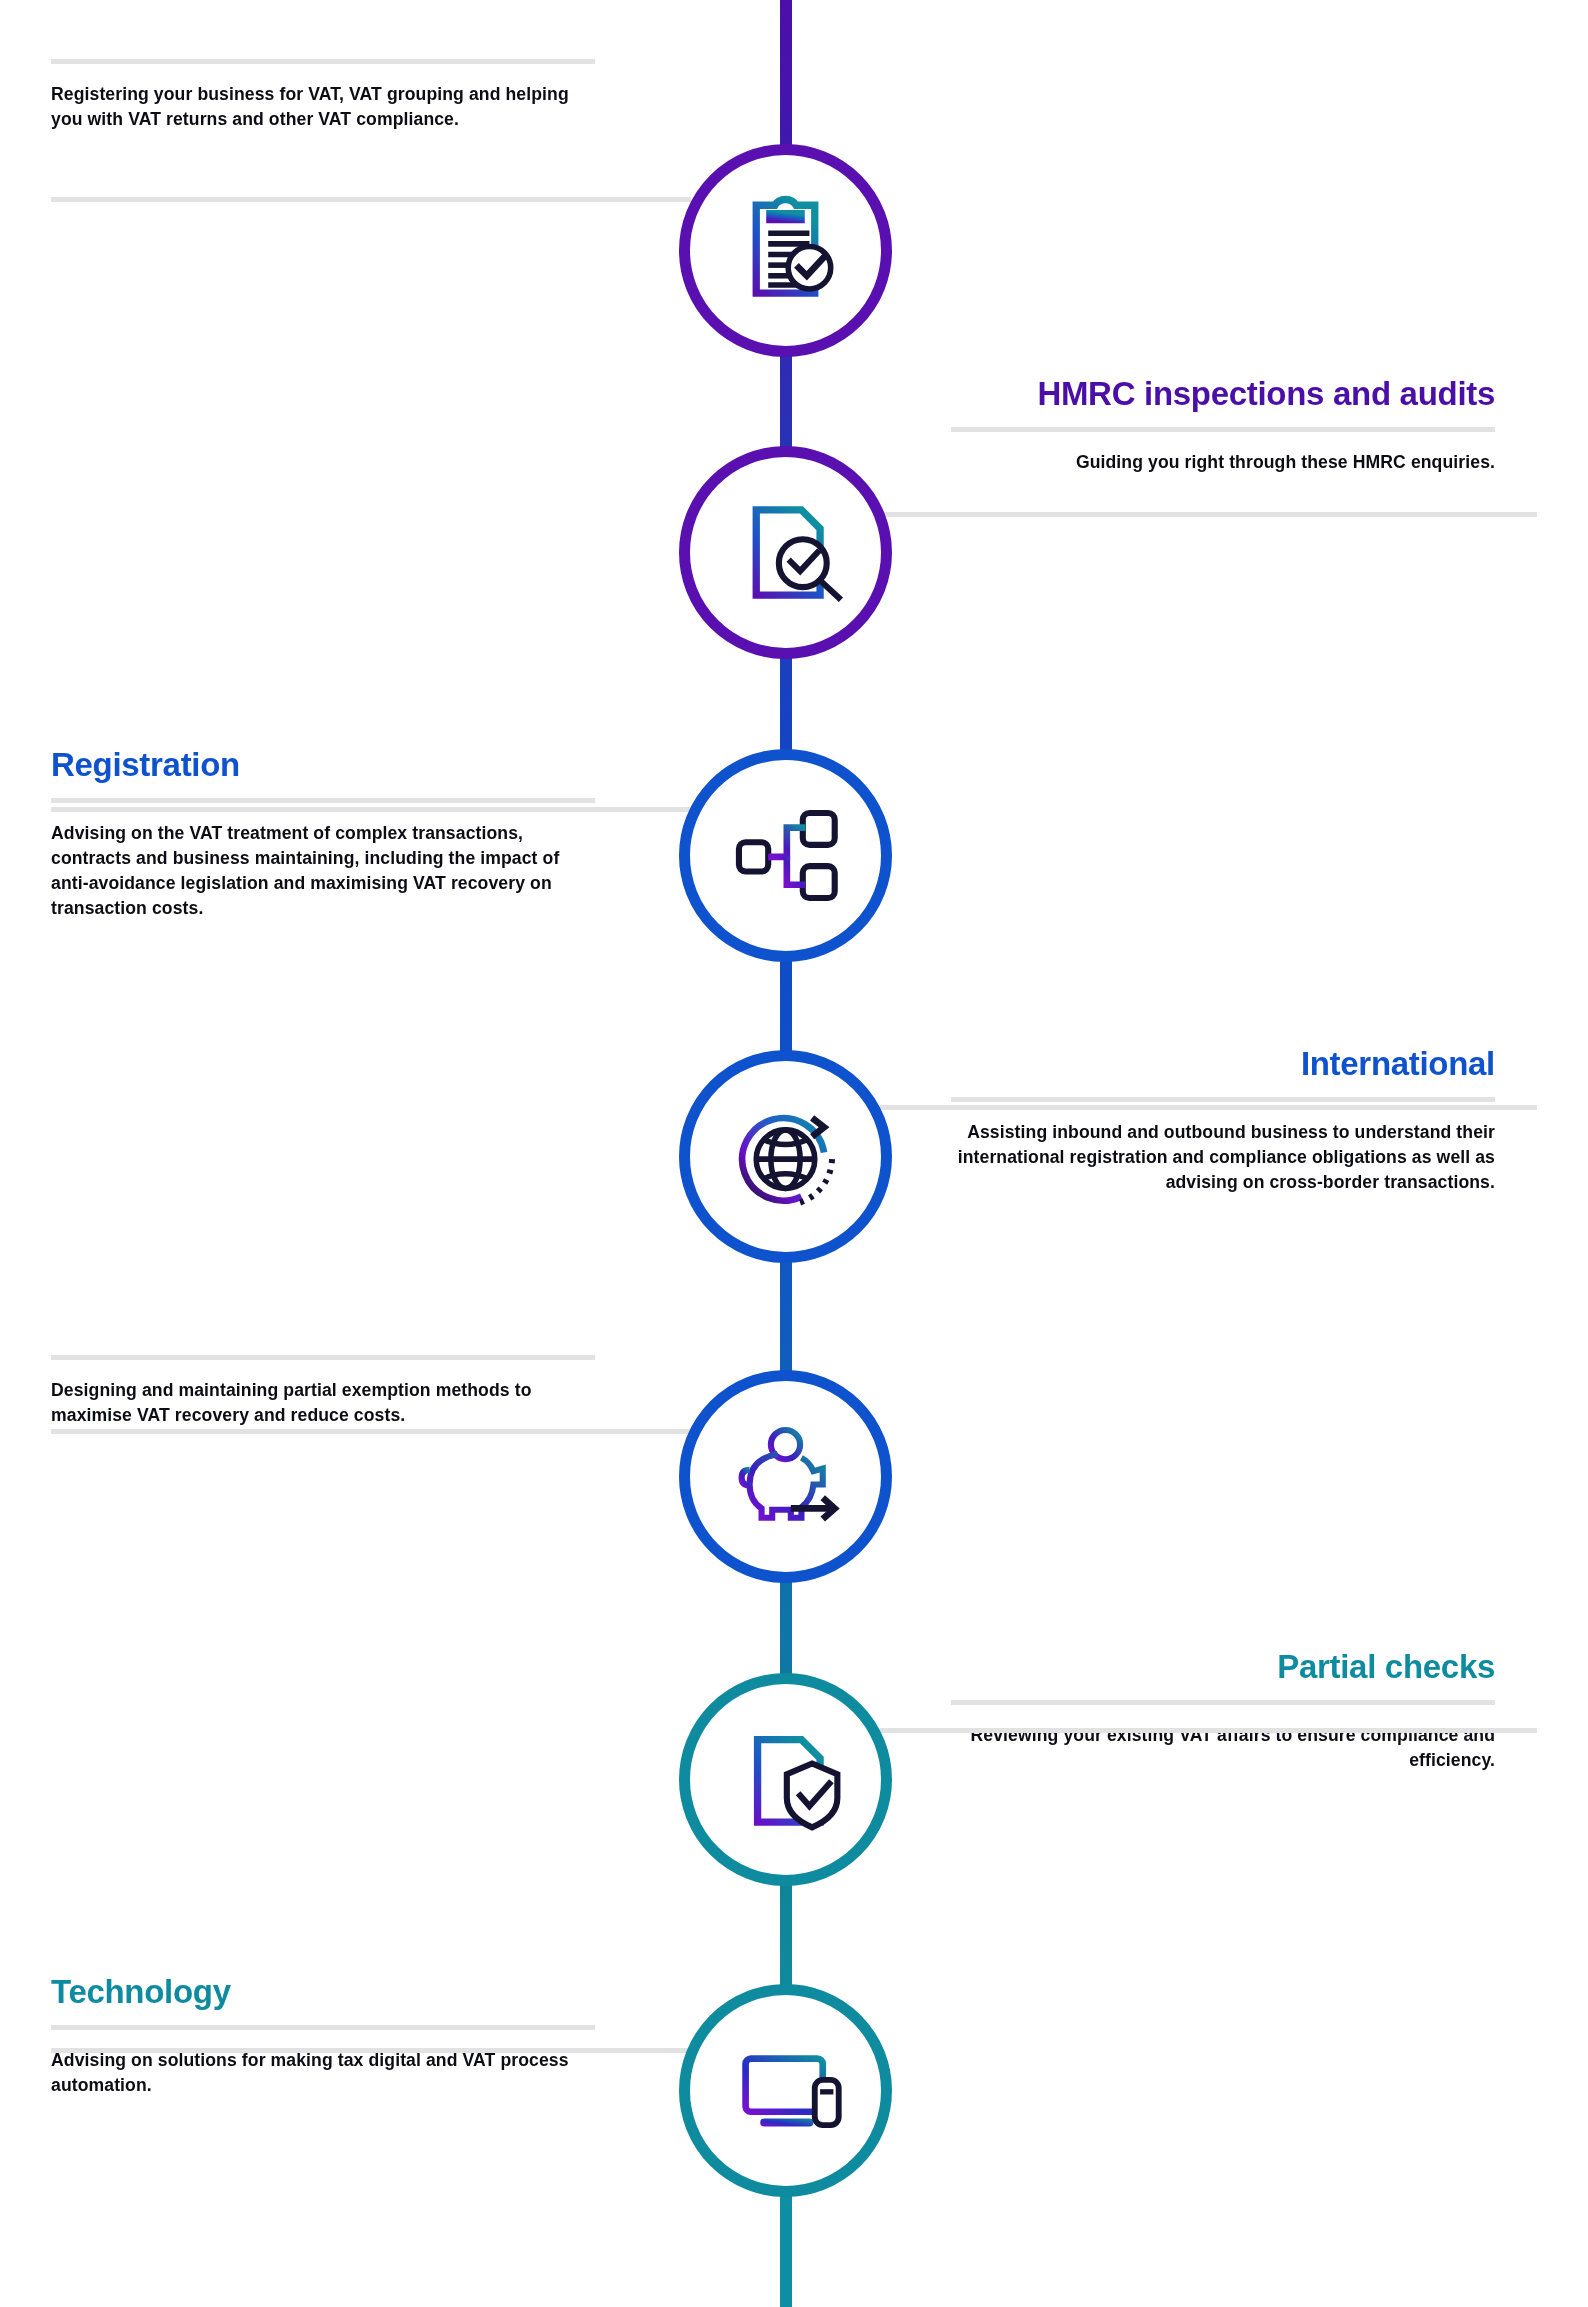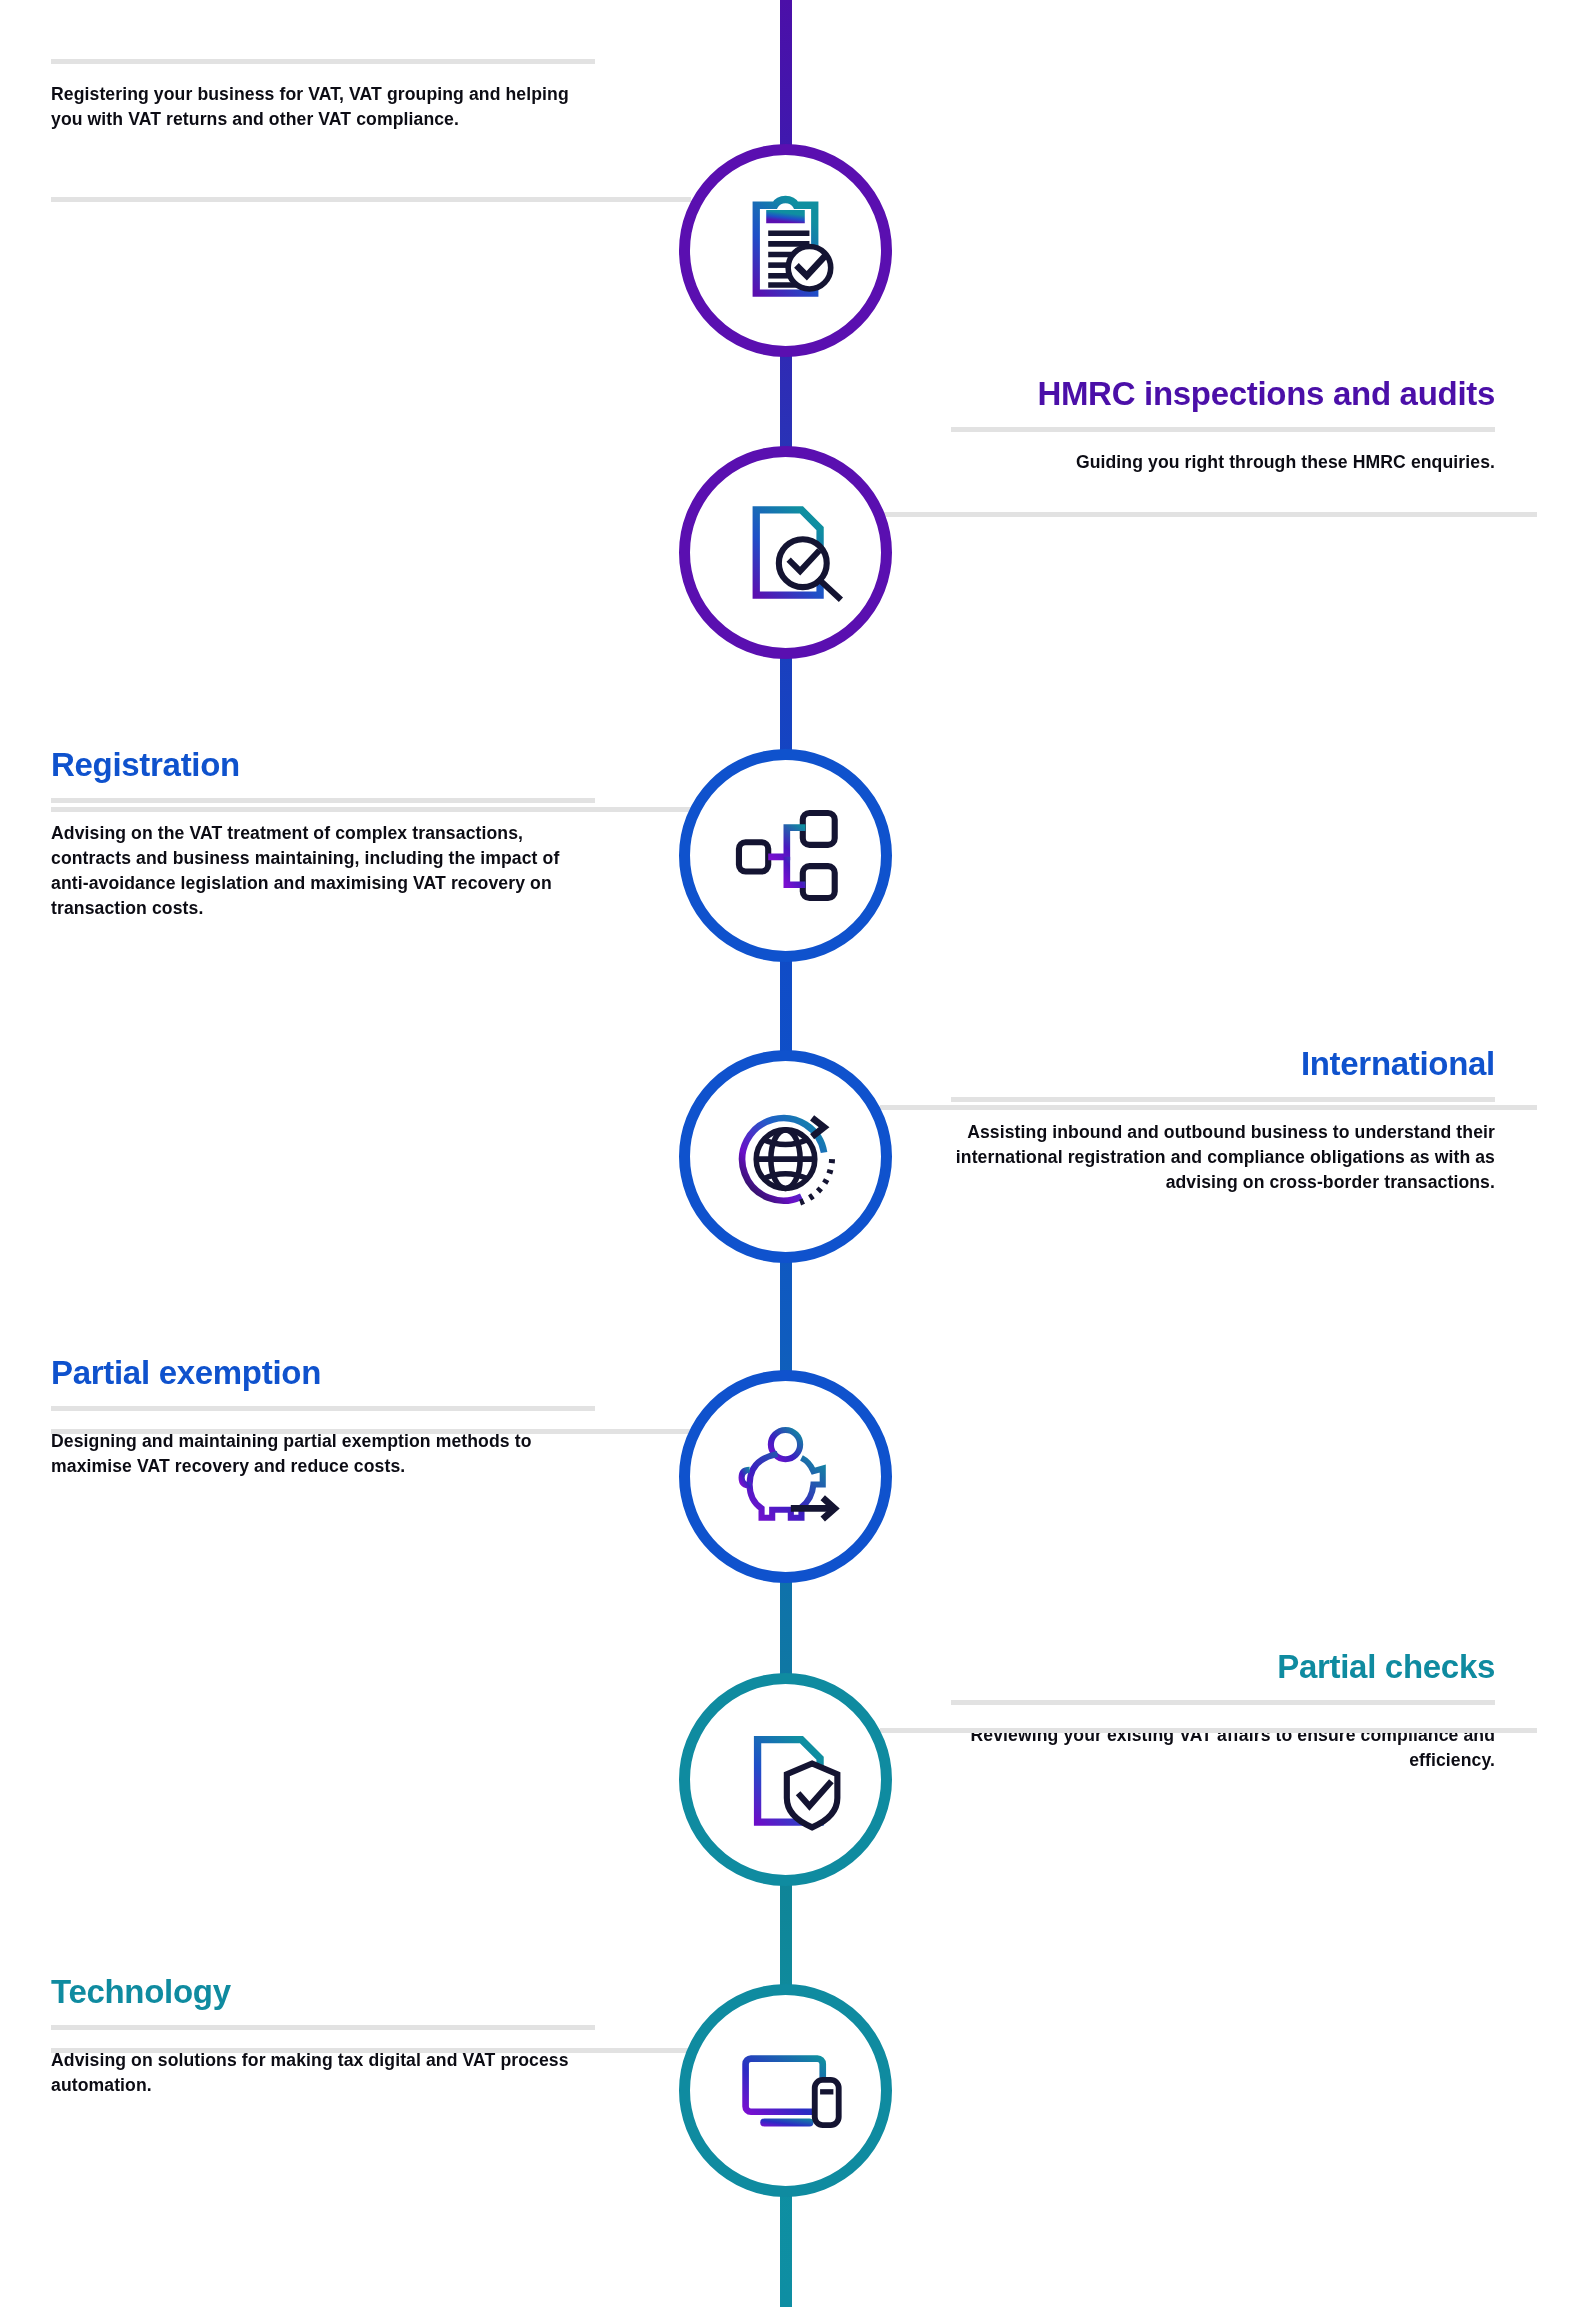--- a/index.html
+++ b/index.html
@@ -182,21 +182,21 @@
     <path d="M37 51 h14 v-22 h14" fill="none" stroke="url(#g3)" stroke-width="5"></path>
     <path d="M51 51 v21 h14" fill="none" stroke="url(#g3)" stroke-width="5"></path>
   </svg>
 </div>
 
 <div class="stub" style="left:880px; top:1105px; width:657px;"></div>
 
 <div class="block right" style="top:1046px;">
   <h2 class="heading blue">International</h2>
   <div class="rule"></div>
-  <p class="body-text">Assisting inbound and outbound business to understand their international registration and compliance obligations as with as advising on cross-border transactions.</p>
+  <p class="body-text">Assisting inbound and outbound business to understand their international registration and compliance obligations as well as advising on cross-border transactions.</p>
 </div>
 
 <div class="bubble blue2" style="top:1050px;">
   <svg viewBox="0 0 100 100">
     <defs>
       <linearGradient id="g4" x1="0%" y1="100%" x2="100%" y2="0%">
         <stop offset="0%" stop-color="#141432"></stop>
         <stop offset="30%" stop-color="#6a0fc8"></stop>
         <stop offset="65%" stop-color="#1f5ec8"></stop>
         <stop offset="100%" stop-color="#0f8fa0"></stop>
@@ -209,21 +209,20 @@
     <path d="M33 67 q17 -8 34 0" fill="none" stroke="#141432" stroke-width="4.2"></path>
     <path d="M79 47 A31 31 0 1 0 62 80" fill="none" stroke="url(#g4)" stroke-width="5" stroke-linecap="butt"></path>
     <path d="M70 21 l9 7 l-9 7" fill="none" stroke="#141432" stroke-width="5" stroke-linejoin="miter"></path>
     <path d="M85 52 A36 36 0 0 1 60 85" fill="none" stroke="#141432" stroke-width="4.5" stroke-dasharray="3 5" stroke-linecap="butt"></path>
   </svg>
 </div>
 
 <div class="stub" style="left:51px; top:1429px; width:640px;"></div>
 
 <div class="block left" style="top:1355px;">
-  <h2 class="heading blue">Partial exemption</h2>
   <div class="rule"></div>
   <p class="body-text">Designing and maintaining partial exemption methods to maximise VAT recovery and reduce costs.</p>
 </div>
 
 <div class="bubble blue3" style="top:1370px;">
   <svg viewBox="0 0 100 100">
     <defs>
       <linearGradient id="g5" x1="0%" y1="100%" x2="100%" y2="0%">
         <stop offset="0%" stop-color="#7a0fd0"></stop>
         <stop offset="40%" stop-color="#3a1fc0"></stop>

